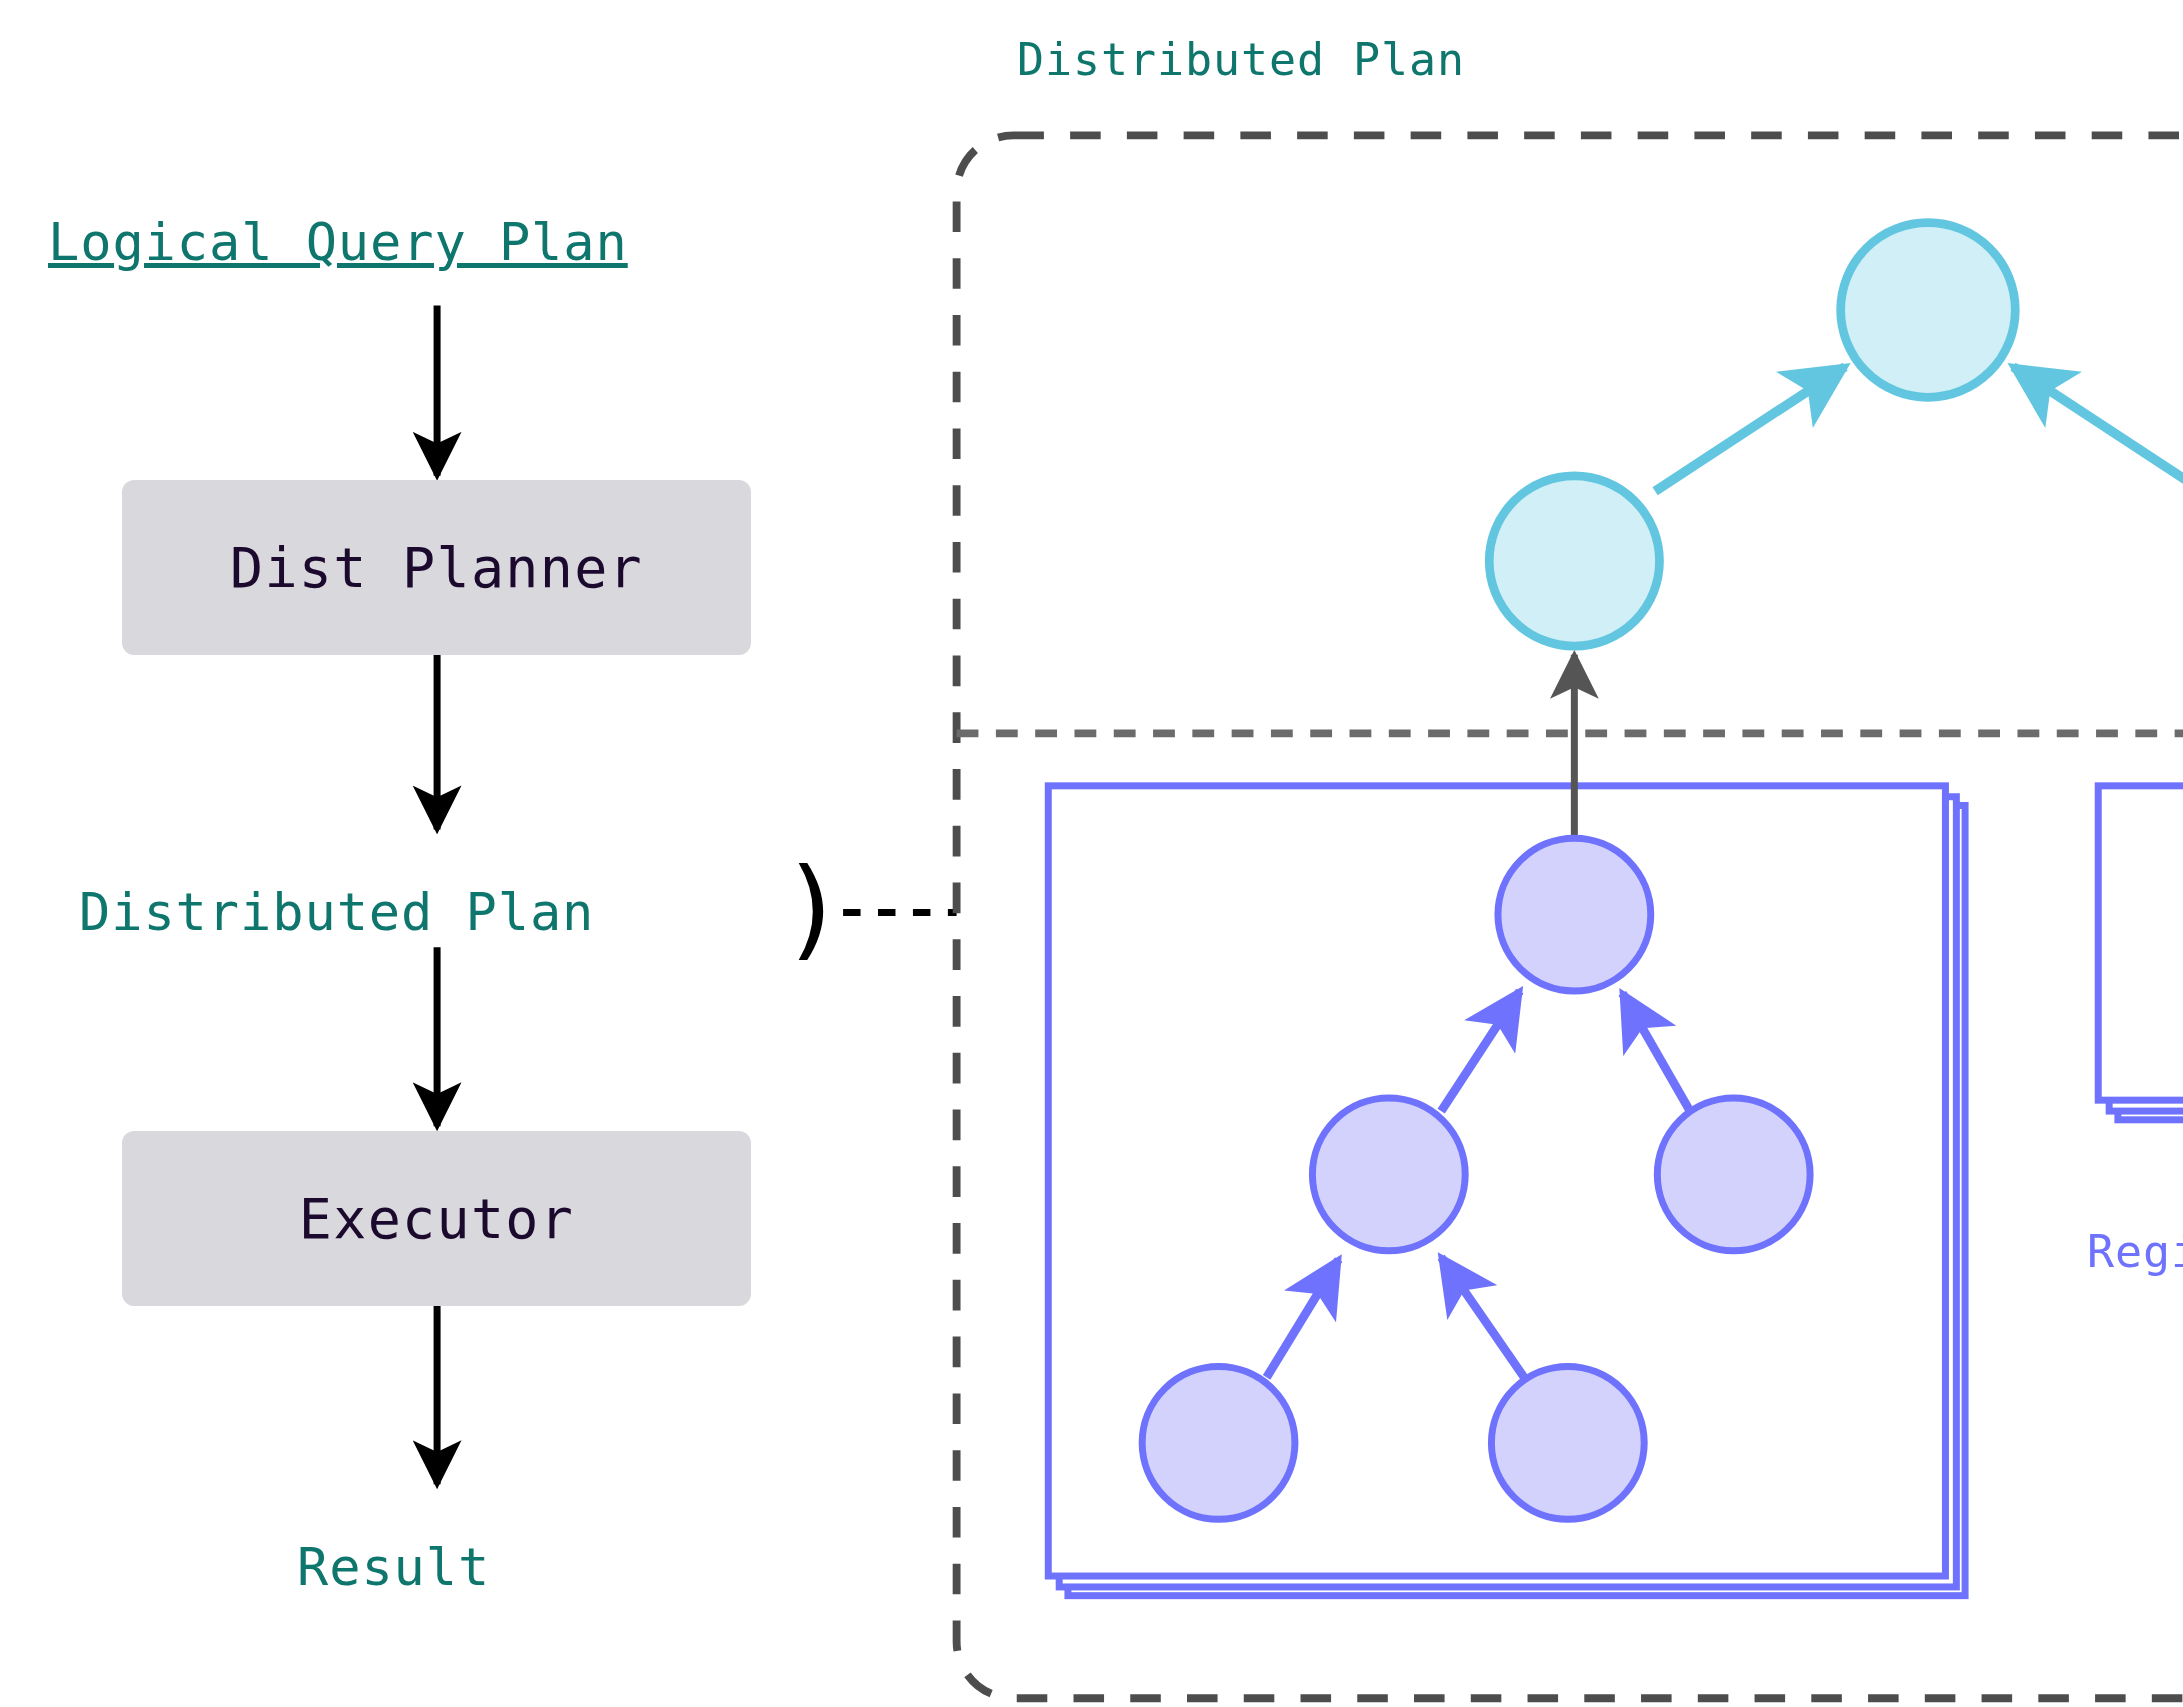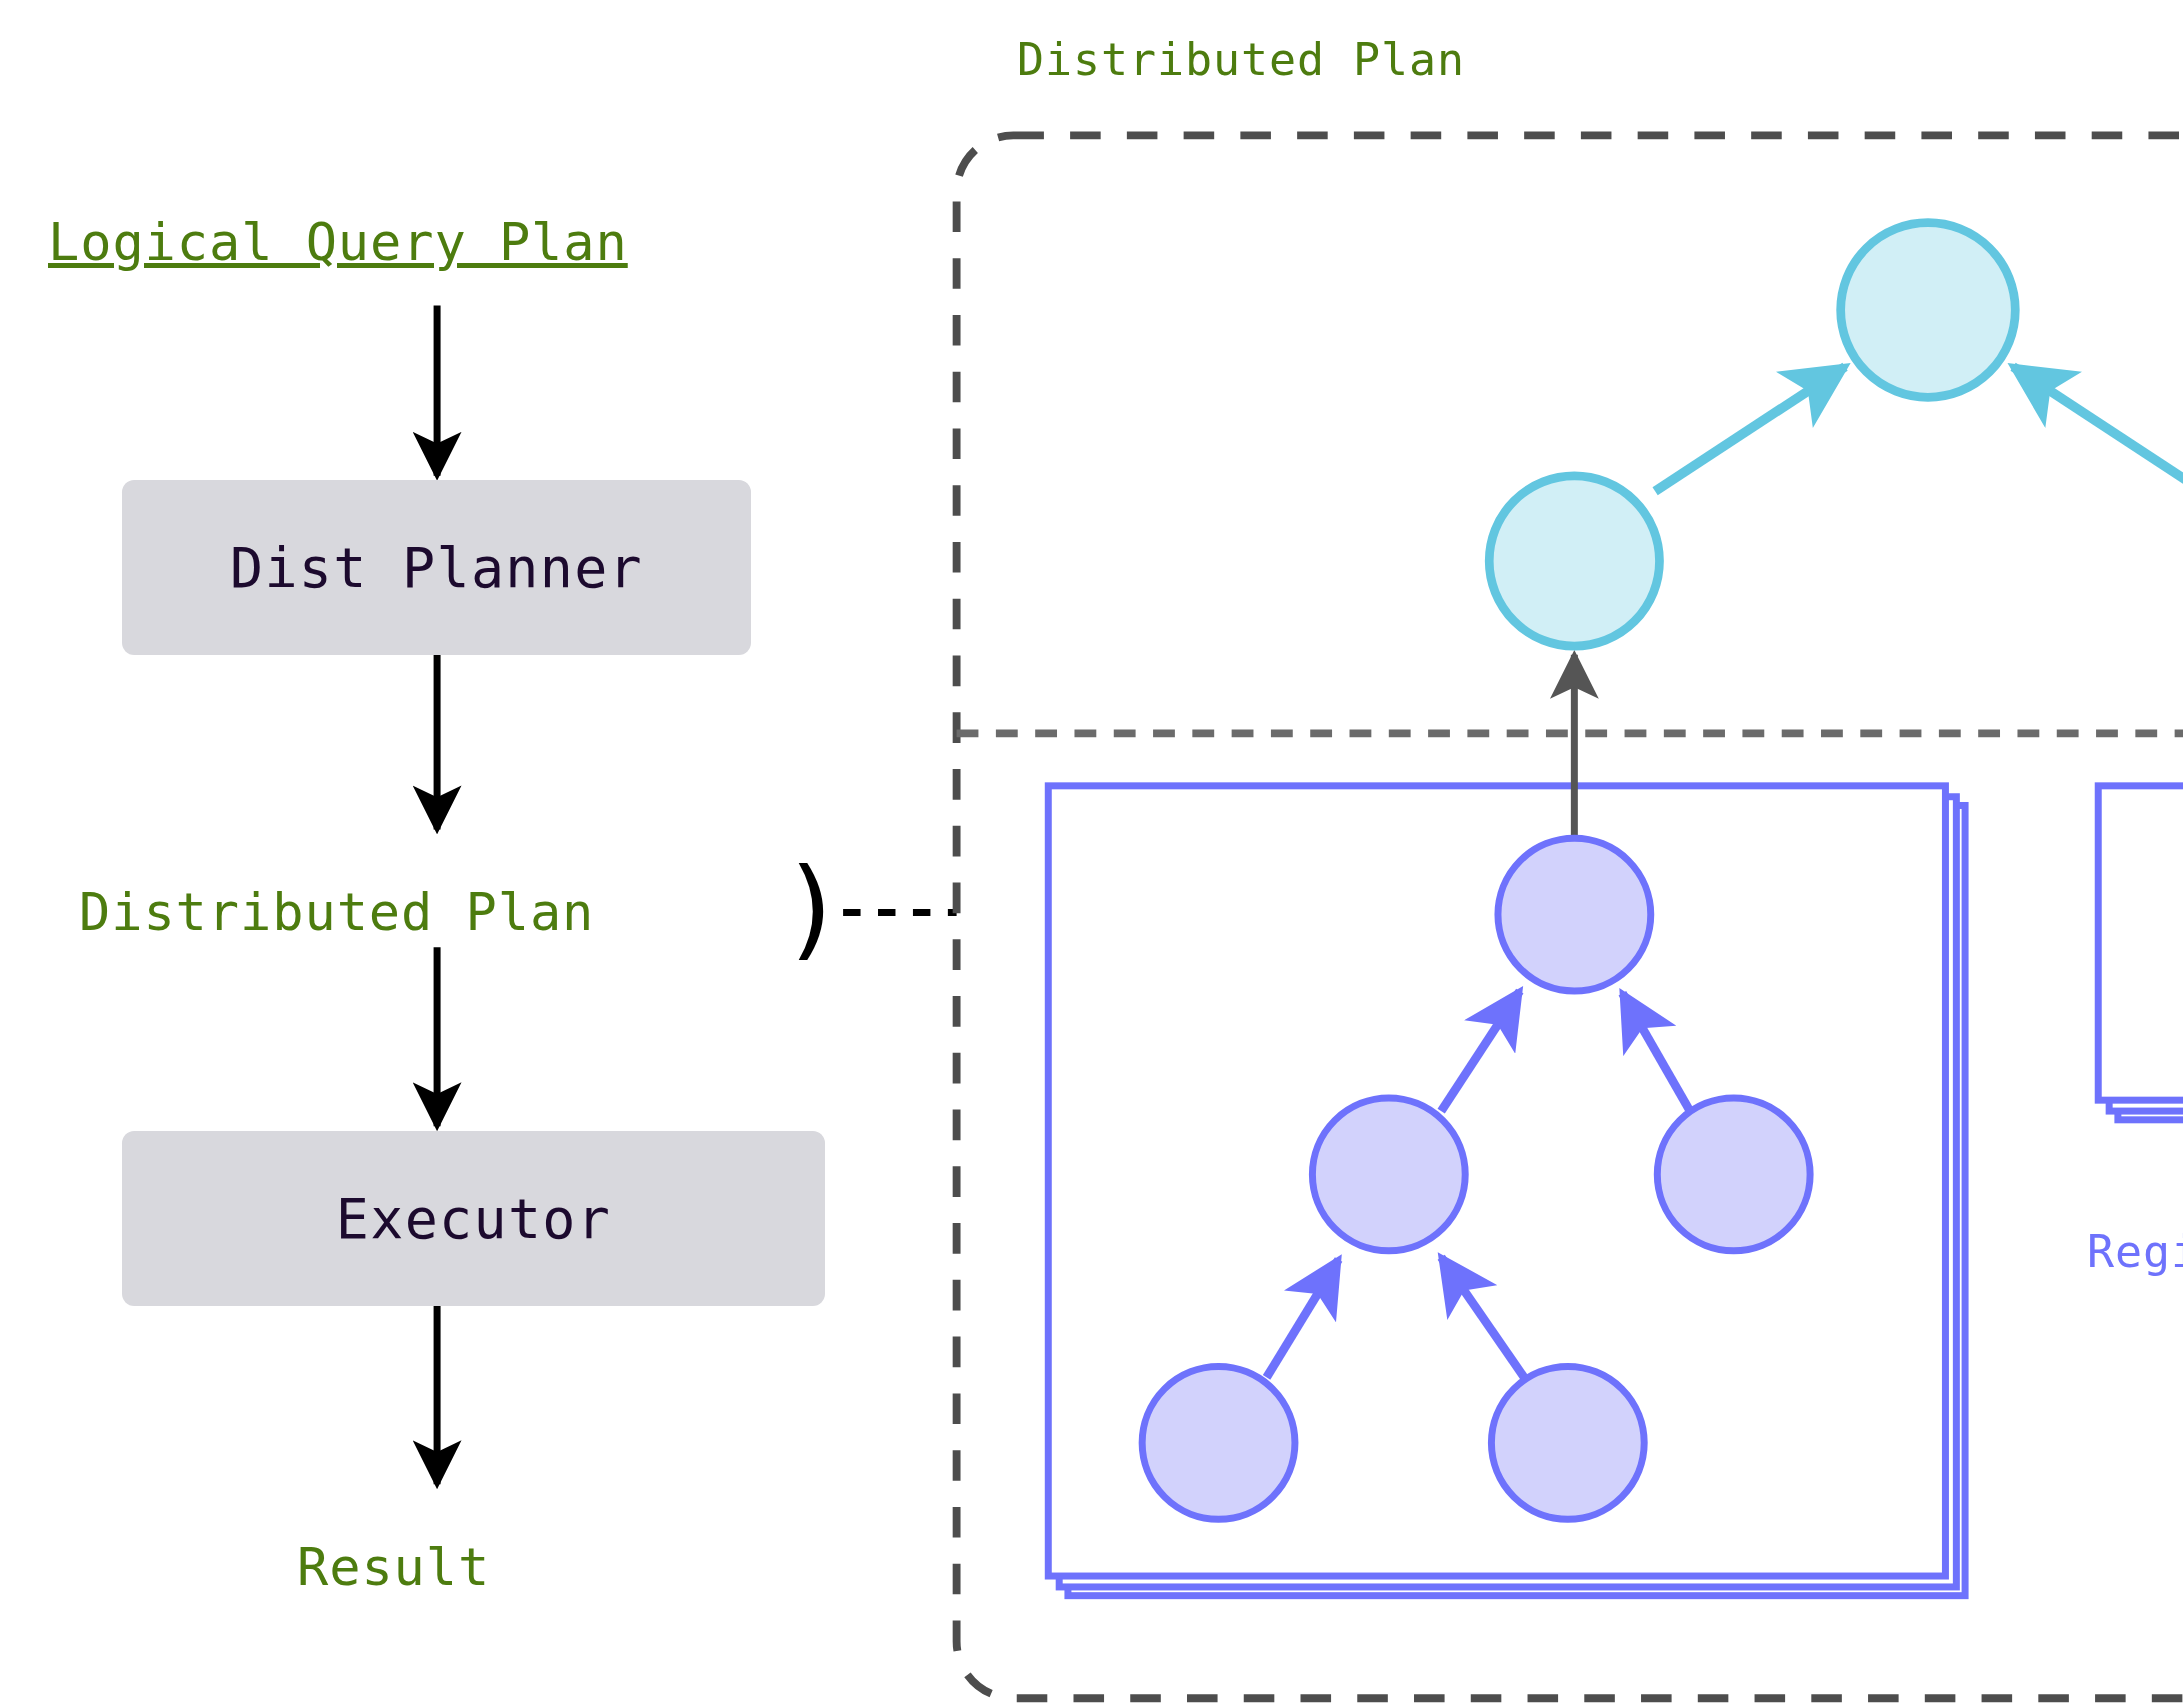--- a/index.html
+++ b/index.html
@@ -15,21 +15,21 @@
     font-family: "DejaVu Sans Mono", "Liberation Mono", monospace;
   }
   #canvas {
     position: absolute;
     inset: 0;
     width: 3188px;
     height: 1707px;
   }
   .lbl {
     position: absolute;
-    color: #4d7c0f;
+    color: #0f766e;
     font-family: "DejaVu Sans Mono", "Liberation Mono", monospace;
     white-space: nowrap;
     line-height: 1;
   }
   .big-label { font-size: 52px; letter-spacing: 0.9px; }
   .title-label { font-size: 45px; letter-spacing: 0.9px; }
   .regions-label {
     font-size: 45px;
     letter-spacing: 0.9px;
     color: #6e72fc;
@@ -117,20 +117,20 @@
 </svg>
 
 <div class="lbl big-label" style="left:48px; top:216px;text-decoration:underline;">Logical Query Plan</div>
 
 <div class="procbox" style="left:122px; top:480px; width:629px; height:175px;">Dist Planner</div>
 
 <div class="lbl big-label" style="left:79px; top:886px;">Distributed Plan</div>
 
 <div class="brace" style="left:790px; top:854px;">)</div>
 
-<div class="procbox" style="left:122px; top:1131px; width:703px; height:175px;">Executor</div>
+<div class="procbox" style="left:122px; top:1131px; width:629px; height:175px;">Executor</div>
 
 <div class="lbl big-label" style="left:297px; top:1541px;">Result</div>
 
 <div class="lbl title-label" style="left:1017px; top:37px;">Distributed Plan</div>
 
 <div class="lbl regions-label" style="left:2087px; top:1229px;">Regions</div>
 
 
 </body></html>

